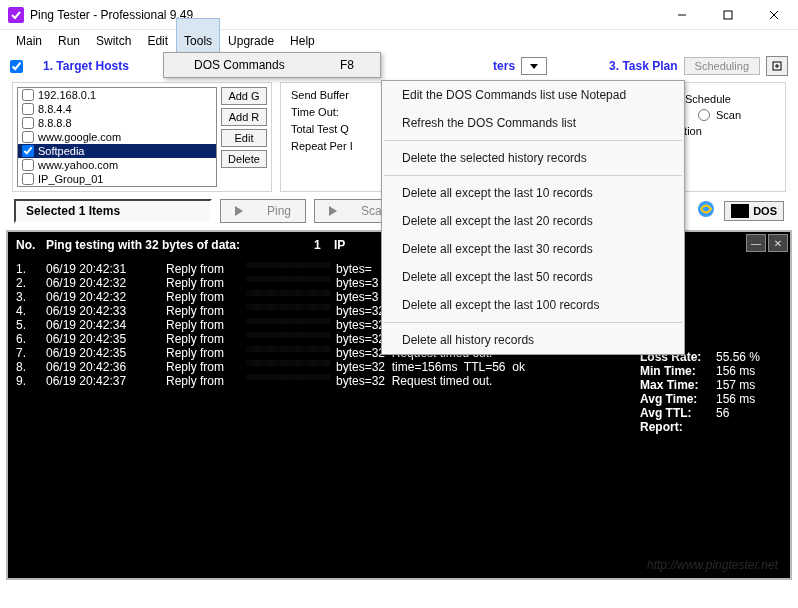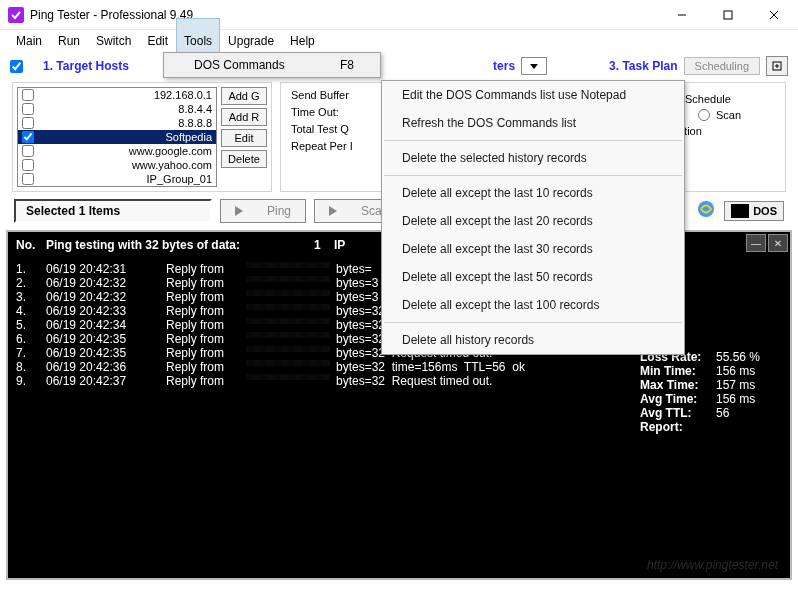--- a/index.html
+++ b/index.html
@@ -19,21 +19,21 @@
 .toolbar-row { display:flex; align-items:center; padding:4px 10px 6px 10px; gap:6px; position:relative; }
 .section-label { font-size:12px; font-weight:bold; color:#2a2aee; display:flex; align-items:center; gap:20px; }
 .section-label input[type=checkbox]{ width:13px; height:13px; }
 .drop { width:26px; height:18px; border:1px solid #888; display:flex; align-items:center; justify-content:center; background:#fff; margin-left:auto; }
 .schedbtn { border:1px solid #bbb; background:#f0f0f0; color:#888; font-size:11px; padding:2px 10px; }
 .iconbtn { border:1px solid #888; background:#f0f0f0; width:22px; height:20px; display:flex; align-items:center; justify-content:center; }
 
 .panel-row { display:flex; padding:0 12px 4px 12px; gap:8px; }
 .host-panel { border:1px solid #d4d4d4; padding:4px; display:flex; gap:4px; }
 .host-list { border:1px solid #888; width:200px; background:#fff; font-size:11px; }
-.host-row { display:flex; align-items:center; gap:4px; padding:1px 4px;justify-content:space-between; }
+.host-row { display:flex; align-items:center; gap:4px; padding:1px 4px; }
 .host-row.sel { background:#0a246a; color:#fff; }
 .host-row input { width:12px; height:12px; }
 .host-btns { display:flex; flex-direction:column; gap:3px; }
 .sbtn { border:1px solid #888; background:#f4f4f4; font-size:11px; padding:2px 6px; min-width:46px; text-align:center; }
 .param-panel { border:1px solid #d4d4d4; padding:6px 10px; font-size:11px; flex:1; }
 .param-row { display:flex; align-items:center; margin-bottom:5px; }
 .param-row label { width:100px; }
 .right-panel { border:1px solid #d4d4d4; padding:6px 10px; font-size:11px; width:130px; }
 .radio-row{ display:flex; align-items:center; gap:6px; margin:4px 0}
 .radio-row input{width:12px;height:12px;}
@@ -145,27 +145,27 @@
           <span>192.168.0.1</span>
         </div>
       <div class="host-row">
           <input type="checkbox" style="">
           <span>8.8.4.4</span>
         </div>
       <div class="host-row">
           <input type="checkbox" style="">
           <span>8.8.8.8</span>
         </div>
+      <div class="host-row">
+          <input type="checkbox" style="">
+          <span>www.google.com</span>
+        </div>
       <div class="host-row sel">
           <input type="checkbox" checked="" style="">
           <span>Softpedia</span>
-        </div>
-      <div class="host-row">
-          <input type="checkbox" style="">
-          <span>www.google.com</span>
         </div>
       <div class="host-row">
           <input type="checkbox" style="">
           <span>www.yahoo.com</span>
         </div>
       <div class="host-row">
           <input type="checkbox" style="">
           <span>IP_Group_01</span>
         </div>
     </div>

